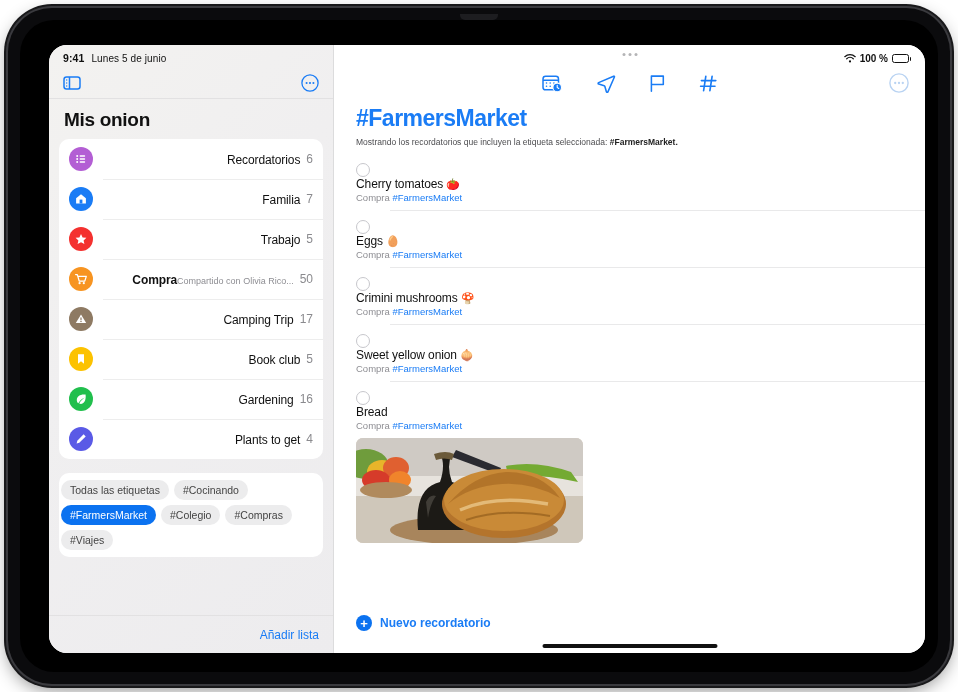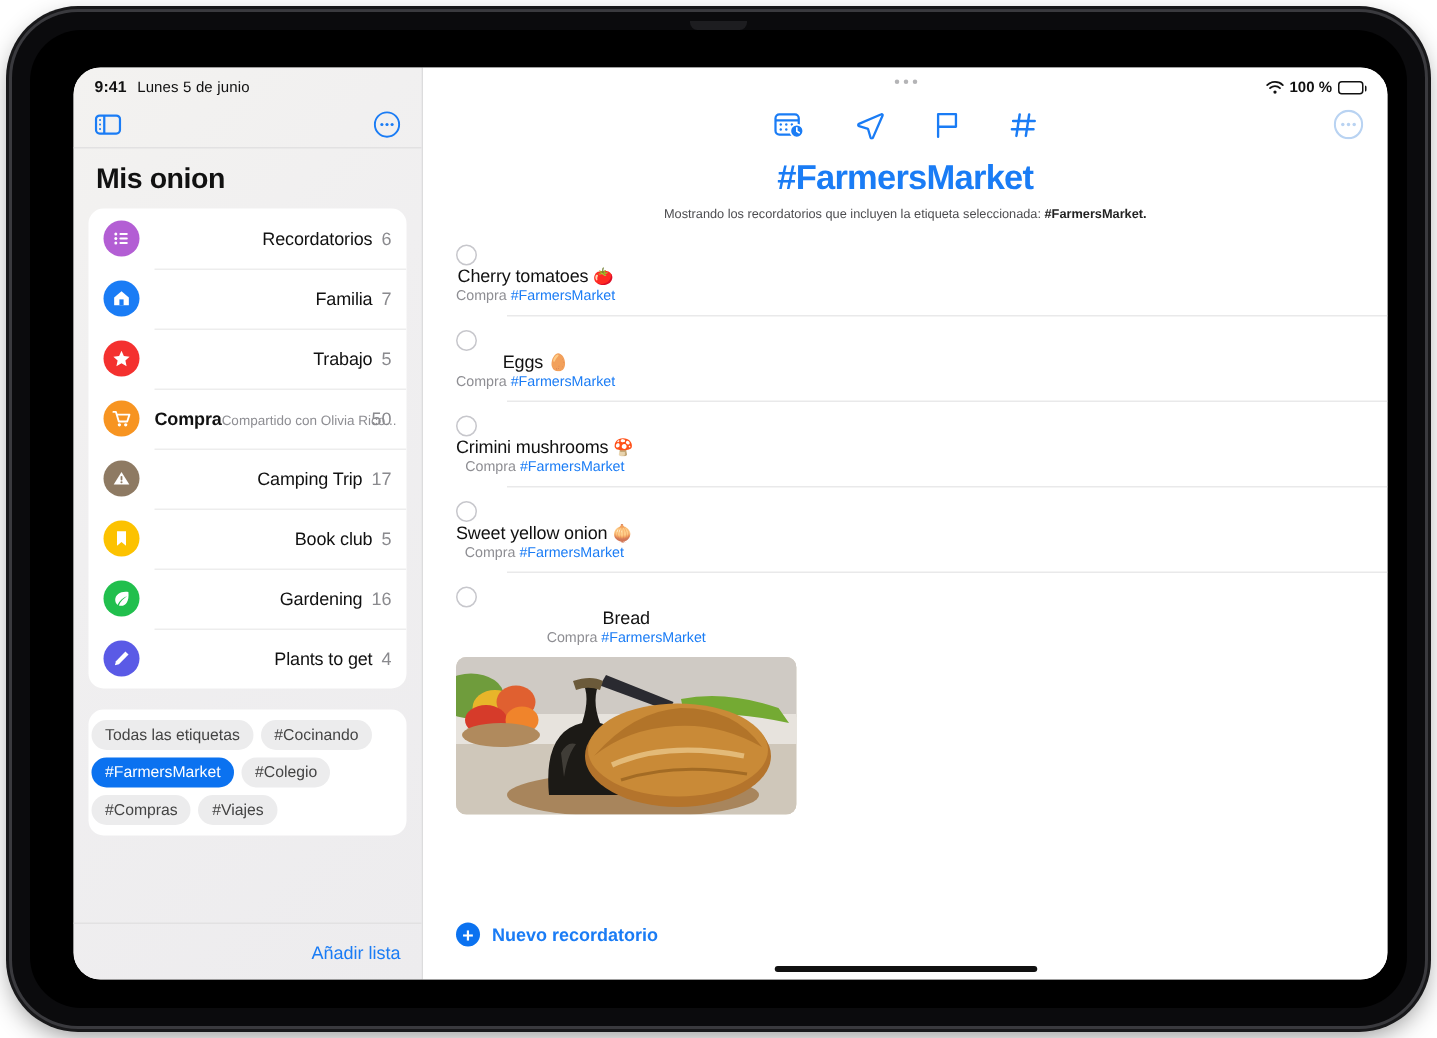--- a/index.html
+++ b/index.html
@@ -39,21 +39,21 @@
     left: 41px; top: 37px;
     width: 876px; height: 608px;
     border-radius: 18px;
     overflow: hidden;
     background: #fff;
     display: flex;
   }
 
   
   #sidebar {
-    width: 233px;
+    width: 285px;
     height: 100%;
     background: linear-gradient(135deg,#f3f2f0 0%, #f0eff0 40%, #edecee 100%);
     display: flex; flex-direction: column;
     position: relative;
     border-right: 1px solid #dcdcdd;
   }
   .status-bar {
     height: 22px;
     display: flex; align-items: center;
     padding: 4px 0 0 14px;
@@ -145,21 +145,21 @@
     display: flex; align-items: center; justify-content: flex-end;
     padding: 0 14px;
   }
   .add-list-btn { font-size: 12px; color: #1a7cf5; cursor: pointer; }
 
   
   #main {
     flex: 1;
     background: #fff;
     position: relative;
-    display: flex; flex-direction: column; text-align: center;
+    display: flex; flex-direction: column;
   }
   .main-status {
     height: 22px;
     display: flex; align-items: center; justify-content: space-between;
     padding: 4px 16px 0 0;
     position: relative;
   }
   .drag-dots {
     position: absolute; left: 50%; top: 8px; transform: translateX(-50%);
     display: flex; gap: 3px;

